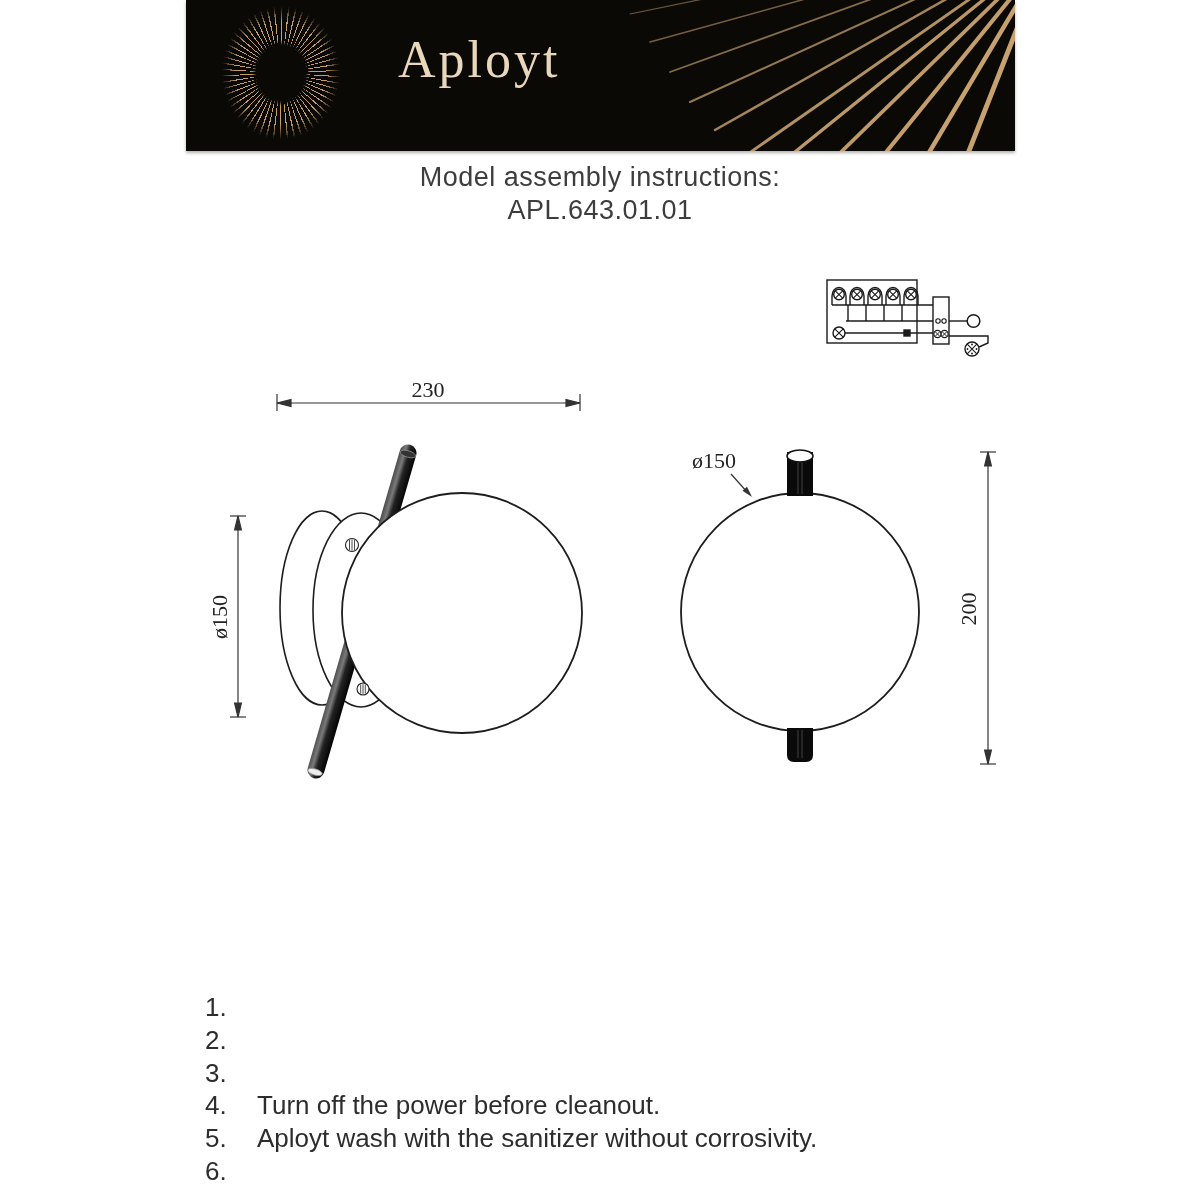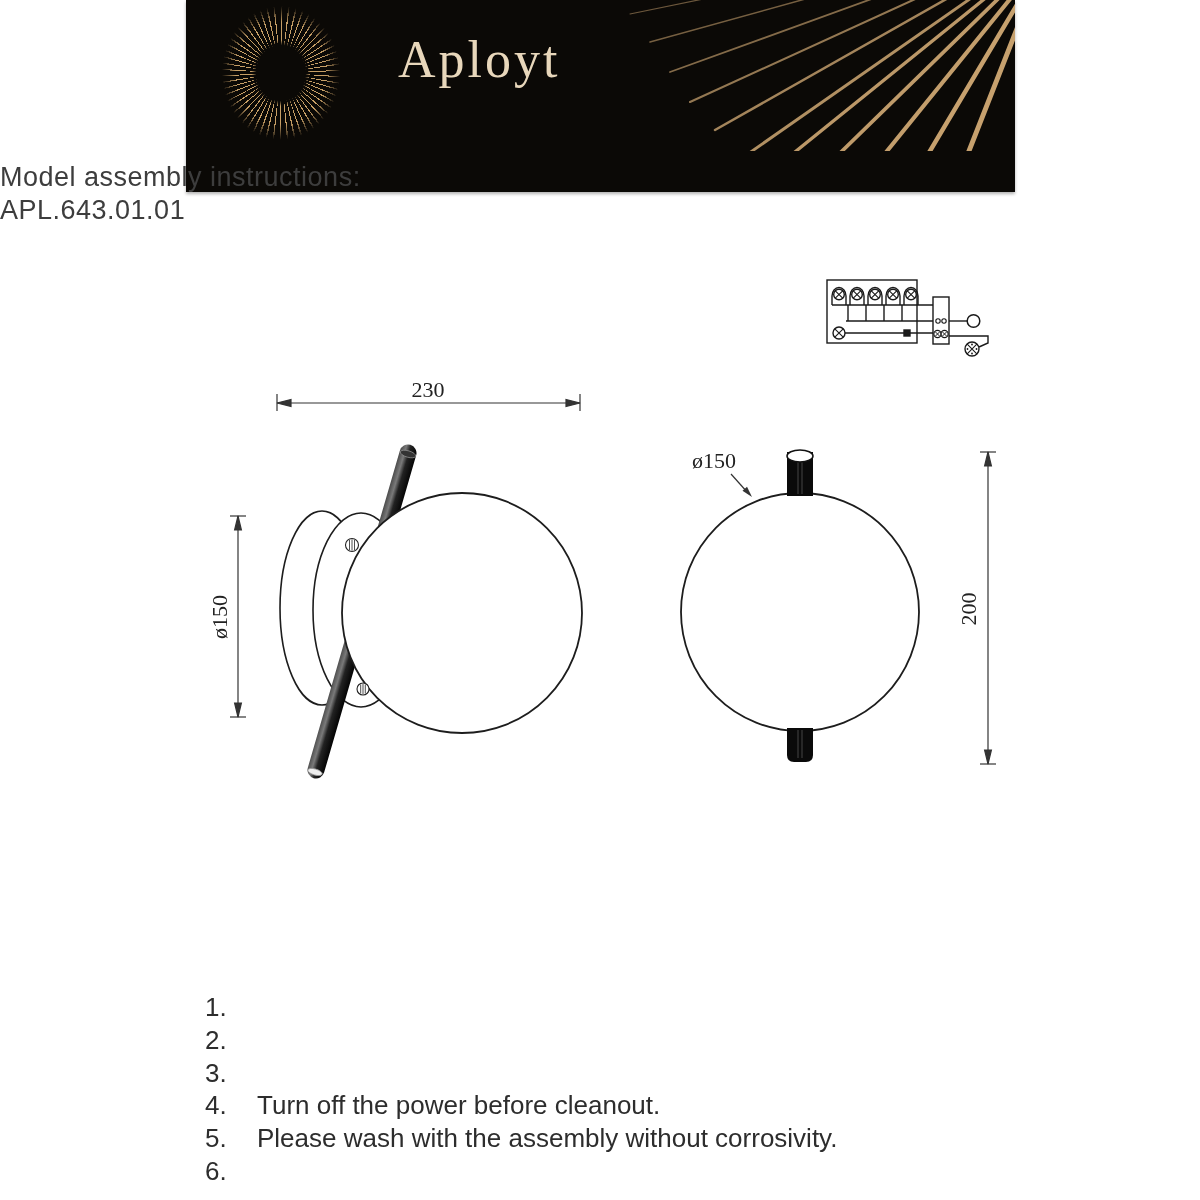--- a/index.html
+++ b/index.html
@@ -2,40 +2,40 @@
 <html><head>
 <meta charset="utf-8">
 <style>
   html,body{margin:0;padding:0;}
   body{
     width:1200px;height:1200px;position:relative;background:#ffffff;
     font-family:"Liberation Sans",sans-serif;overflow:hidden;
   }
   
   .banner{
-    position:absolute;left:186px;top:0;width:829px;height:192px;
+    position:absolute;left:186px;top:0;width:829px;height:151px;
     background:#0b0906;overflow:hidden;
     box-shadow:0 2px 3px rgba(0,0,0,.3);
   }
   .sunburst{
     position:absolute;left:34px;top:4px;width:122px;height:138px;
     background:repeating-conic-gradient(#c79f66 0deg 1.3deg, transparent 1.3deg 6.2deg);
     border-radius:50%;
     -webkit-mask:radial-gradient(closest-side, rgba(0,0,0,0) 40%, #000 48%, #000 74%, rgba(0,0,0,0) 97%);
     mask:radial-gradient(closest-side, rgba(0,0,0,0) 40%, #000 48%, #000 74%, rgba(0,0,0,0) 97%);
   }
   .brand{
     position:absolute;left:212px;top:30px;
     font-family:"Liberation Serif",serif;font-size:52px;font-weight:400;
     color:#e8d7bb;letter-spacing:3px;
   }
   .corner-rays{position:absolute;right:0;top:0;}
   
   .page-title,.model-number{
-    position:absolute;left:0;width:1200px;
+    position:absolute;left:0;width:1200px;text-align:center;
     color:#3d3d3d;font-size:27px;letter-spacing:.5px;
   }
   .page-title{top:162px;}
   .model-number{top:195px;}
   
   .drawings{position:absolute;left:0;top:0;}
   .dimtext{font-family:"Liberation Serif",serif;font-size:22px;fill:#222;}
   
   .instructions{
     position:absolute;left:205px;top:991px;width:860px;
@@ -207,18 +207,18 @@
   </li>
   <li>
     <span class="num">3.</span>
   </li>
   <li>
     <span class="num">4.</span>
     <span class="txt">Turn off the power before cleanout.</span>
   </li>
   <li>
     <span class="num">5.</span>
-    <span class="txt">Please wash with the assembly without corrosivity.</span>
+    <span class="txt">Aployt wash with the sanitizer without corrosivity.</span>
   </li>
   <li>
     <span class="num">6.</span>
   </li>
 </ol>
 
 </body></html>

